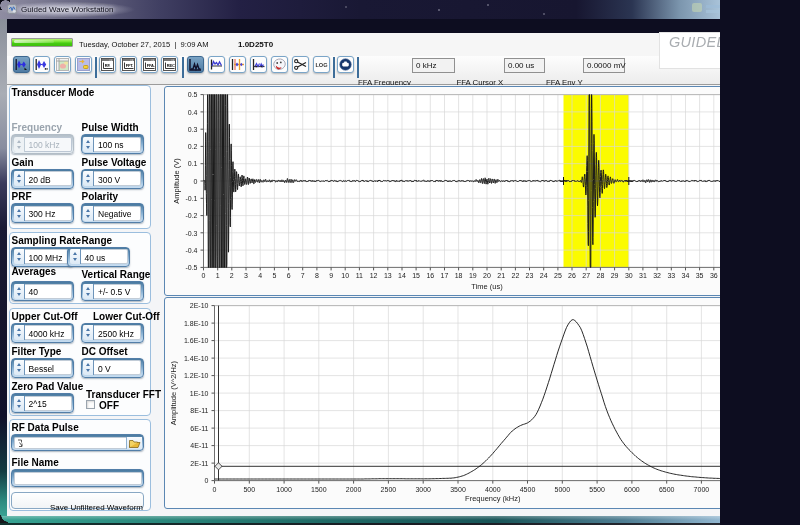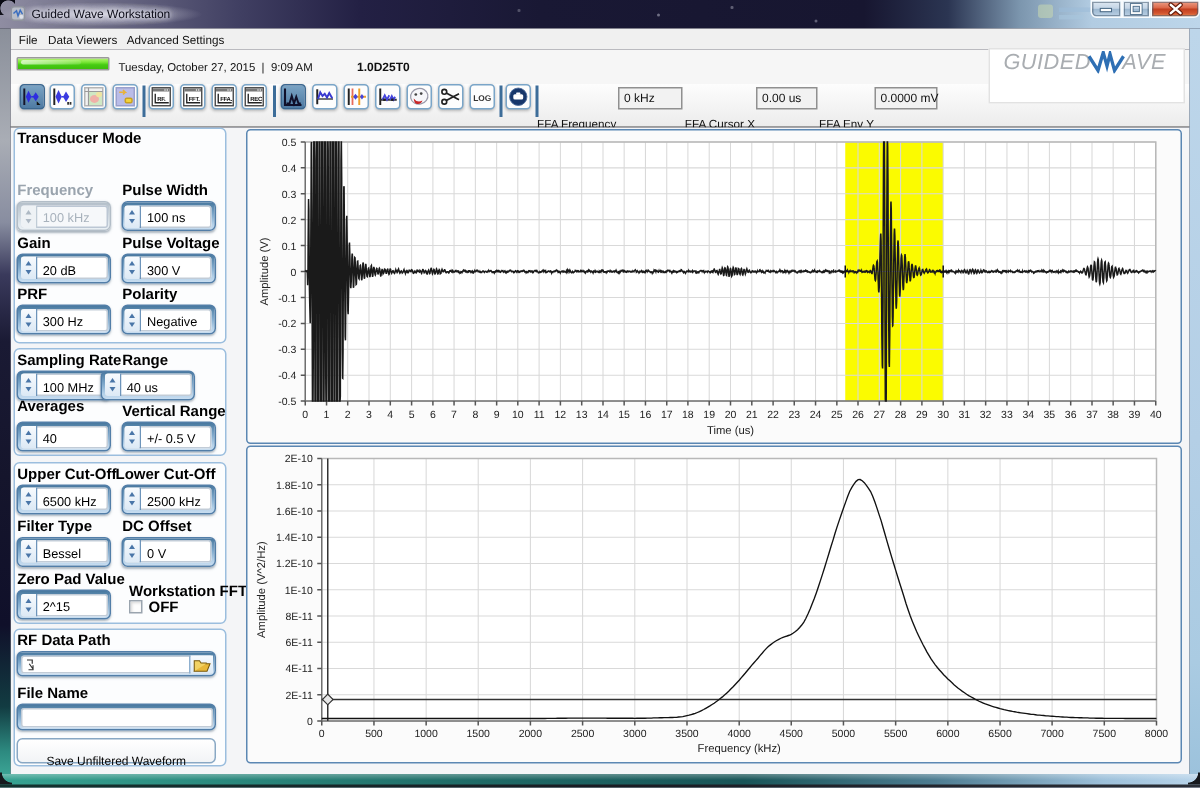--- a/index.html
+++ b/index.html
@@ -1,16 +1,16 @@
 <!DOCTYPE html>
 <html><head><meta charset="utf-8"><style>
 *{margin:0;padding:0;box-sizing:border-box}
 html,body{width:800px;height:525px;overflow:hidden}
 body{font-family:"Liberation Sans",sans-serif;background:#0d0d20}
-#root{position:relative;width:800px;height:525px;overflow:hidden}
+#root{position:relative;width:720px;height:525px;overflow:hidden}
 .abs{position:absolute}
 
 #titlebar{left:0;top:0;width:800px;height:19px;background:linear-gradient(90deg,#8f8da2 0%,#6b6a85 9%,#403f62 20%,#232044 30%,#191834 45%,#171630 72%,#2b3552 79%,#7c96ae 85%,#b2cce2 91%,#bdd6ea 100%)}
 #titletext{left:21px;top:4.5px;font-size:8px;color:#0c0c18;text-shadow:0 0 3px #e8e8f0,0 0 5px #d5d5e2,0 0 7px rgba(220,220,232,.7)}
 #titleglow{left:0px;top:0;width:190px;height:19px;background:radial-gradient(ellipse 95px 11px at 35% 50%,rgba(225,225,235,.9),rgba(215,215,228,0) 72%)}
 
 #winbtns{left:727px;top:0;width:70px;height:12px}
 .wbtn{position:absolute;top:0;height:12px;border:1px solid #f8fbfd;box-shadow:inset 0 0 0 1px rgba(70,90,110,.55)}
 .wbtn svg{display:block}
 #btnmin{left:0;width:21px;border-radius:0 0 0 4px;background:linear-gradient(#dfe9f2 0%,#c4d5e6 45%,#9db8d0 52%,#bcd2e6 100%)}
@@ -51,21 +51,21 @@
 .ctl.dis .spin::after{border-top-color:#aeb9c4}
 .ctl.dis .val{color:#a8b2bc}
 .ctl.dis .inner{background:#f6f8fa}
 
 .chartbox{position:absolute;left:164px;width:624px;border:1.5px solid #5b87b3;border-radius:3px;background:#fbfbfb}
 
 #bleft{left:0;top:19px;width:7px;height:497px;background:linear-gradient(#8a8f9a 0%,#a9adb5 15%,#888da0 26%,#3a3a5c 33%,#1a1a34 42%,#15152c 60%,#10102a 80%,#123c42 91%,#2d8a80 97%,#3ba394 100%)}
 #bright{left:793px;top:19px;width:7px;height:497px;background:linear-gradient(#bdd6ea 0%,#b4cfe6 55%,#aacbe2 85%,#9cc2dc 100%)}
 #bbottom{left:0px;top:516px;width:800px;height:9px;background:linear-gradient(180deg,rgba(255,255,255,.3) 0%,rgba(255,255,255,0) 45%),linear-gradient(90deg,#37a392 0%,#2b8a7e 18%,#1f6a66 40%,#185457 62%,#4e7d92 78%,#9dc0da 92%,#b8d4ea 100%)}
 #bbottom::after{content:"";position:absolute;left:0;bottom:0;width:800px;height:2px;background:linear-gradient(90deg,#13332f,#191b22 50%,#2a2e36)}
-#savebtn{position:absolute;left:11px;top:492px;width:133px;height:16.5px;border:1px solid #89a8c4;border-radius:4px;background:linear-gradient(#ffffff,#f2f4f6);font-size:8px;color:#000;text-align:center;padding-top:10px}
+#savebtn{position:absolute;left:11px;top:492px;width:133px;height:16.5px;border:1px solid #89a8c4;border-radius:4px;background:linear-gradient(#ffffff,#f2f4f6);font-size:8px;color:#000;text-align:right;padding-top:10px}
 .chk{position:absolute;width:9px;height:9px;border:1px solid #9aa4ae;background:#fdfdfd;box-shadow:inset 1px 1px 2px rgba(0,0,0,.15)}
 </style></head>
 <body>
 <div id="root">
 
 <div class="abs" id="titlebar"></div>
 <div class="abs" style="left:0;top:0;width:10px;height:10px;background:radial-gradient(circle at 5.5px 5.5px,rgba(0,0,0,0) 5px,#0a0a14 5.5px)"></div>
 <div class="abs" style="left:692px;top:3px;width:10px;height:9px;background:#c8d8b0;border-radius:2px;opacity:.55"></div>
 <div class="abs" style="left:706px;top:5px;width:22px;height:3px;background:#9cbcd8;opacity:.6"></div>
 <div class="abs" style="left:706px;top:10px;width:16px;height:3px;background:#a8c6de;opacity:.6"></div>
@@ -93,25 +93,20 @@
           <rect x="5.5" y="2.3" width="6" height="5.4" fill="none" stroke="#fff" stroke-width="1.2"></rect>
         </svg>
       </div>
   <div class="wbtn" id="btnclose">
         <svg width="31" height="10" viewBox="0 0 31 10">
           <path d="M12.5 2.2 L19 7.8 M19 2.2 L12.5 7.8" stroke="#6a1e0c" stroke-width="3.2" stroke-linecap="round"></path>
           <path d="M12.5 2.2 L19 7.8 M19 2.2 L12.5 7.8" stroke="#fff" stroke-width="1.6" stroke-linecap="round"></path>
         </svg>
       </div>
 </div>
-<div class="abs" id="menubar">
-      <span class="abs" style="left:5.5px;top:3px">File</span>
-      <span class="abs" style="left:25px;top:3px">Data Viewers</span>
-      <span class="abs" style="left:77.5px;top:3px">Advanced Settings</span>
-    </div>
 <div class="abs" id="row1"></div>
 <div class="abs" id="row2"></div>
 <div class="abs" id="greenbar"></div>
 <div class="abs" style="left:79px;top:39.5px;font-size:7.6px;color:#111;white-space:pre">Tuesday, October 27, 2015  |  9:09 AM</div>
 <div class="abs" style="left:238px;top:39.5px;font-size:8px;font-weight:bold;color:#111">1.0D25T0</div>
 <div class="tbtn pressed" style="left:12.5px">
       <svg width="15" height="15" viewBox="0 0 15 15">
         <path d="M2.2 2 V13" stroke="#15152a" stroke-width="1.3" fill="none"></path>
         <path d="M5 3.5 L7 7.5 L5 11.5 L3.2 7.5 Z" fill="#2d2de0"></path>
         <path d="M9.8 4.5 L11.8 7.5 L9.8 10.5 L7.8 7.5 Z" fill="#2d2de0"></path>
@@ -329,25 +324,25 @@
         <div class="val">40</div>
       </div>
     </div>
 <div class="ctl" style="left:80.5px;top:281px;width:63px">
       <div class="inner">
         <div class="spin"></div>
         <div class="val">+/- 0.5 V</div>
       </div>
     </div>
 <span class="lbl" style="left:11.5px;top:310.5px">Upper Cut-Off</span>
-<span class="lbl" style="left:77px;top:310.5px">Lower Cut-Off</span>
+<span class="lbl" style="left:93px;top:310.5px">Lower Cut-Off</span>
 <div class="ctl" style="left:11px;top:322.5px;width:63px">
       <div class="inner">
         <div class="spin"></div>
-        <div class="val">6500 kHz</div>
+        <div class="val">4000 kHz</div>
       </div>
     </div>
 <div class="ctl" style="left:80.5px;top:322.5px;width:63px">
       <div class="inner">
         <div class="spin"></div>
         <div class="val">2500 kHz</div>
       </div>
     </div>
 <span class="lbl" style="left:11.5px;top:345.5px">Filter Type</span>
 <span class="lbl" style="left:81.5px;top:345.5px">DC Offset</span>
@@ -357,30 +352,30 @@
         <div class="val">Bessel</div>
       </div>
     </div>
 <div class="ctl" style="left:80.5px;top:357.5px;width:63px">
       <div class="inner">
         <div class="spin"></div>
         <div class="val">0 V</div>
       </div>
     </div>
 <span class="lbl" style="left:11.5px;top:381px">Zero Pad Value</span>
-<span class="lbl" style="left:86px;top:389px">Workstation FFT</span>
+<span class="lbl" style="left:86px;top:389px">Transducer FFT</span>
 <div class="ctl" style="left:11px;top:393px;width:63px">
       <div class="inner">
         <div class="spin"></div>
         <div class="val">2^15</div>
       </div>
     </div>
 <div class="chk" style="left:86px;top:400px"></div>
     <span class="lbl" style="left:99px;top:400px">OFF</span>
-<span class="lbl" style="left:11.5px;top:421.5px">RF Data Path</span>
+<span class="lbl" style="left:11.5px;top:421.5px">RF Data Pulse</span>
 <div class="ctl" style="left:11px;top:434px;width:133px;height:17px">
       <div class="inner">
 <div class="val" style="padding-left:3px;padding-top:2px"><svg width="7" height="10" viewBox="0 0 7 10">
             <path d="M1 1 h3.5 v2.5 M2.5 3.5 l2.5 3.5 m0 -2.5 v3 h-3" stroke="#333" stroke-width="0.8" fill="none"></path>
           </svg></div>
 <div style="width:16px;border-left:1px solid #8fb0cf;background:linear-gradient(#f8fbfe,#dce9f5);position:relative">
 <svg width="13" height="13" viewBox="0 0 13 13" style="position:absolute;left:1px;top:0.5px">
             <path d="M1.5 10.5 L3.5 5.5 H12 L10 10.5 Z" fill="#e8b83a" stroke="#7a5a0c" stroke-width="0.7"></path>
             <path d="M1.5 10.5 V3.5 H5 L6 5 H9.5 V5.5" fill="#f2d264" stroke="#7a5a0c" stroke-width="0.7"></path>
           </svg>

